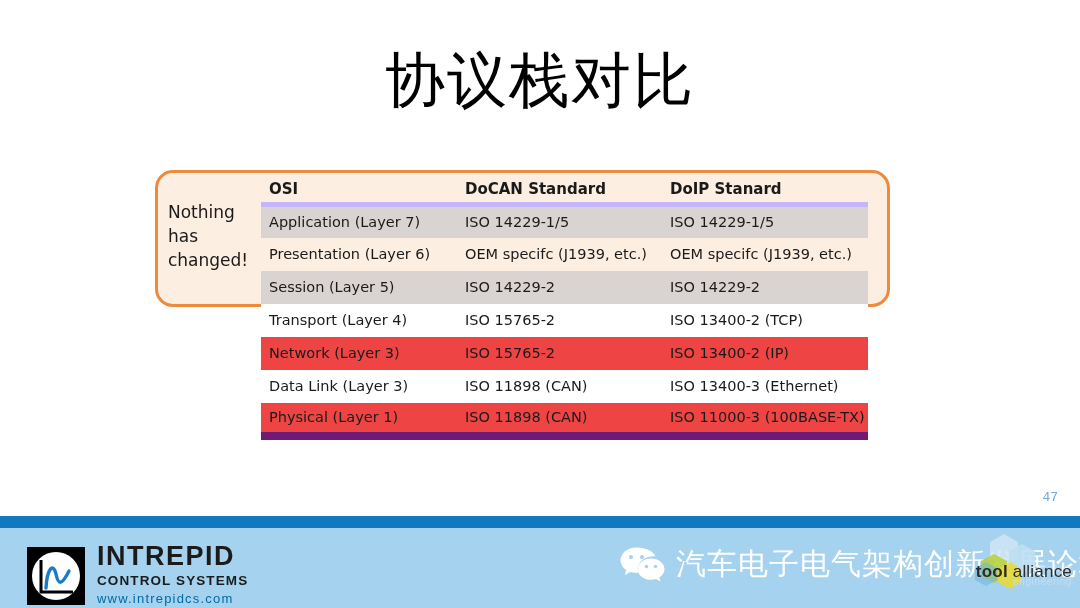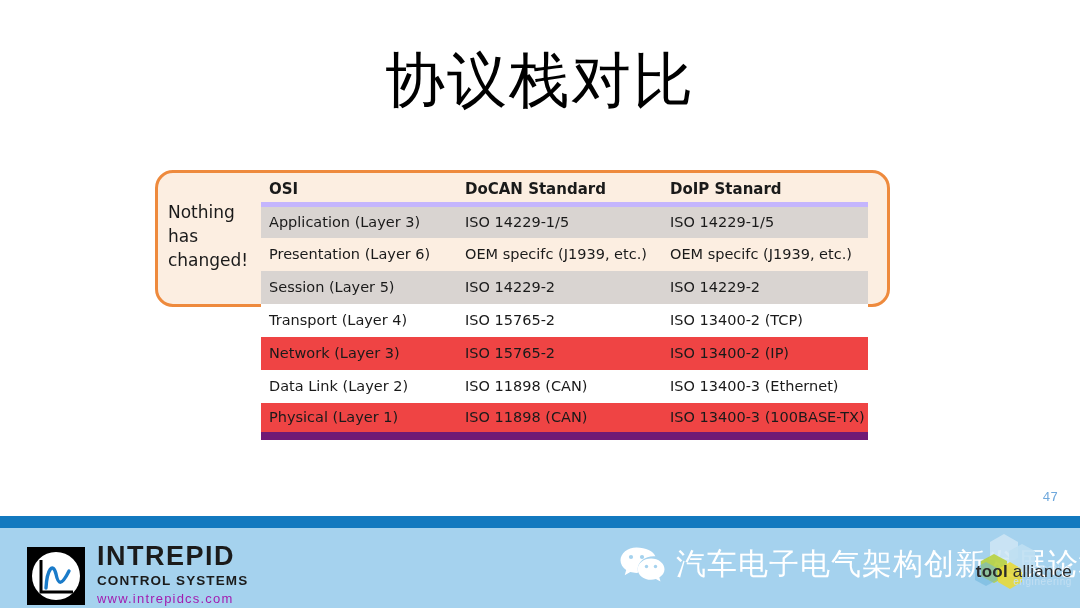--- a/index.html
+++ b/index.html
@@ -152,21 +152,21 @@
     font-size: 13.5px;
     font-weight: bold;
     letter-spacing: 1.1px;
     color: #1b1b1b;
     margin-top: 4px;
     font-family: "Liberation Sans", sans-serif;
   }
   #intrepid-url {
     font-size: 13px;
     letter-spacing: 1.2px;
-    color: #a21caf;
+    color: #0369a1;
     margin-top: 4px;
     font-family: "Liberation Sans", sans-serif;
   }
 
   
   #forum-group {
     position: absolute;
     left: 618px;
     top: 16px;
     display: flex;
@@ -229,21 +229,21 @@
   </colgroup>
   <thead>
     <tr>
       <th>OSI</th>
       <th>DoCAN Standard</th>
       <th>DoIP Stanard</th>
     </tr>
   </thead>
   <tbody id="protocol-table-body">
     <tr class="row-shaded">
-      <td>Application (Layer 3)</td>
+      <td>Application (Layer 7)</td>
       <td>ISO 14229-1/5</td>
       <td>ISO 14229-1/5</td>
     </tr>
     <tr class="row-clear">
       <td>Presentation (Layer 6)</td>
       <td>OEM specifc (J1939, etc.)</td>
       <td>OEM specifc (J1939, etc.)</td>
     </tr>
     <tr class="row-shaded">
       <td>Session (Layer 5)</td>
@@ -254,28 +254,28 @@
       <td>Transport (Layer 4)</td>
       <td>ISO 15765-2</td>
       <td class="cell-red">ISO 13400-2 (TCP)</td>
     </tr>
     <tr class="row-blue">
       <td>Network (Layer 3)</td>
       <td>ISO 15765-2</td>
       <td class="cell-red">ISO 13400-2 (IP)</td>
     </tr>
     <tr class="row-white">
-      <td>Data Link (Layer 2)</td>
+      <td>Data Link (Layer 3)</td>
       <td>ISO 11898 (CAN)</td>
       <td class="cell-red">ISO 13400-3 (Ethernet)</td>
     </tr>
     <tr class="row-blue row-last">
       <td>Physical (Layer 1)</td>
       <td>ISO 11898 (CAN)</td>
-      <td class="cell-red">ISO 13400-3 (100BASE-TX)</td>
+      <td class="cell-red">ISO 11000-3 (100BASE-TX)</td>
     </tr>
   </tbody>
 </table>
 
 <div id="page-number">47</div>
 
 <div id="footer-bar-dark"></div>
 <div id="footer-band">
 
   <div id="intrepid-logo">

